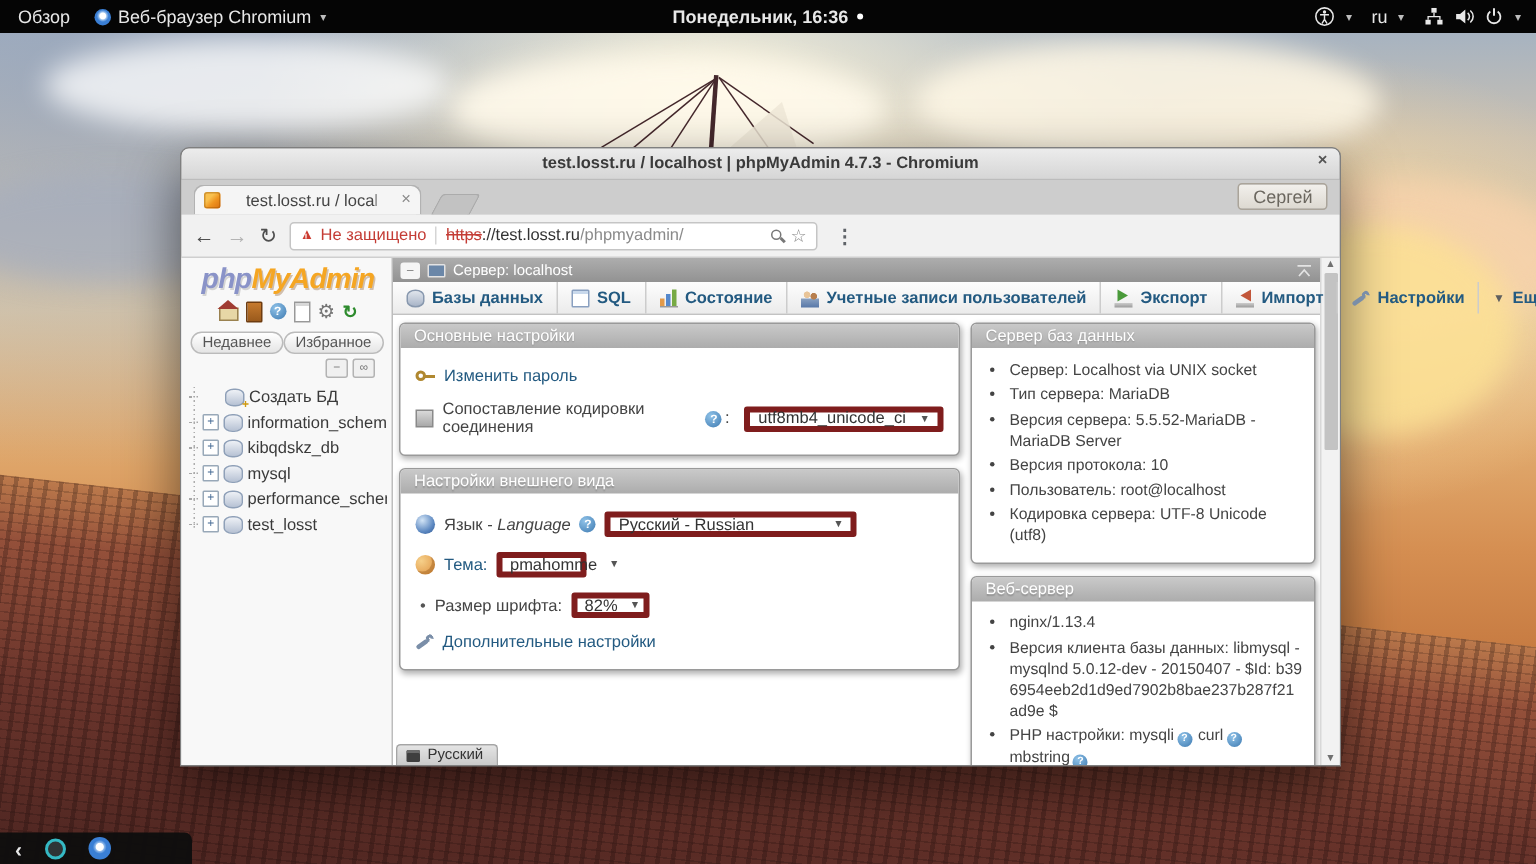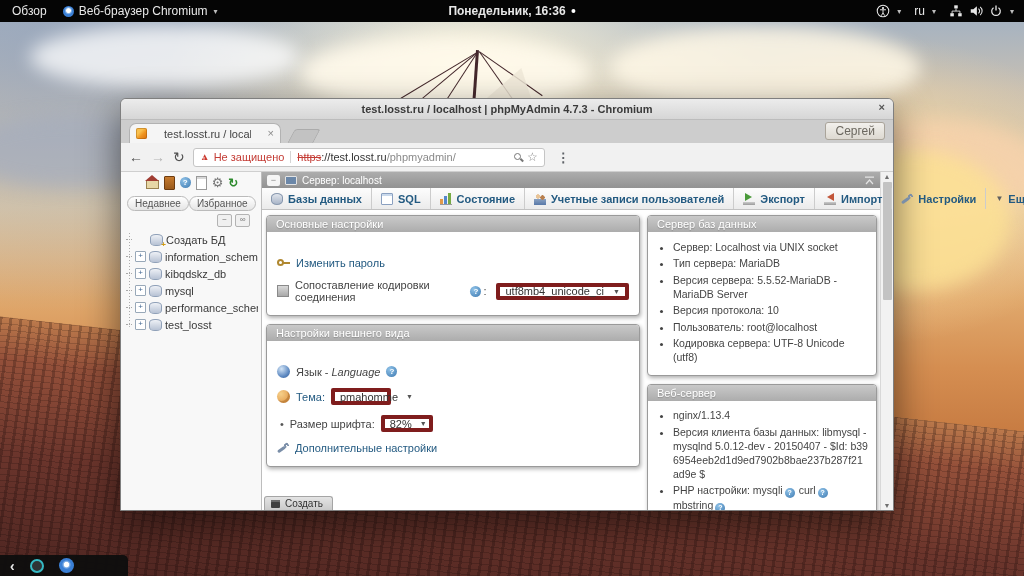--- a/index.html
+++ b/index.html
@@ -184,21 +184,21 @@
     border-radius:50%;border-bottom-color:transparent;transform:rotate(-35deg);box-sizing:border-box}
   .more-caret{color:#5f5f5f;font-size:8px}
 
   .pbody{flex:1;min-height:0;overflow:hidden;display:flex;gap:7px;padding:5px 2px 0 4px;box-sizing:border-box;position:relative}
   .lcol{width:374px;flex:none}
   .rcol{flex:1;min-width:0;margin-right:1px}
   .fs{border:1px solid #9a9a9a;border-radius:4px;background:#fff;box-shadow:1px 2px 4px rgba(0,0,0,.32);
     margin-bottom:8px;overflow:hidden}
   .fs-head{background:linear-gradient(#c9c9c9,#acacac);color:#fff;font-size:11px;padding:2px 9px;
     text-shadow:0 1px 1px rgba(0,0,0,.2)}
-  .fs-body{padding:20px 10px 10px;font-size:11px;color:#444}
+  .fs-body{padding:8px 10px 10px;font-size:11px;color:#444}
   .frow{display:flex;align-items:center;gap:6px;margin:4px 0 10px}
   .frow:last-child{margin-bottom:2px}
   .link{color:#235a81;cursor:pointer}
   .key-ic{width:13px;height:13px;position:relative;flex:none}
   .key-ic::before{content:"";position:absolute;left:0;top:3px;width:7px;height:7px;border:2px solid #b08830;border-radius:50%;box-sizing:border-box}
   .key-ic::after{content:"";position:absolute;left:6px;top:6px;width:7px;height:2px;background:#b08830;box-shadow:4px 2px 0 -1px #b08830}
   .sq-ic{width:12px;height:12px;flex:none;background:linear-gradient(#d9d9d9,#a9a9a9);border:1px solid #8a8a8a;box-sizing:border-box}
   .globe-ic{width:13px;height:13px;flex:none;border-radius:50%;
     background:radial-gradient(circle at 35% 30%,#d2e4f6,#5b87c0 62%,#305892)}
   .palette-ic{width:13px;height:13px;flex:none;border-radius:50%;
@@ -334,20 +334,23 @@
         <span class="url-path" style="margin-left:-4px">/phpmyadmin/</span>
         <span class="zoom-ic"></span>
         <span class="om-star">☆</span>
       </div>
       <span class="menu-dots">⋮</span>
     </div>
 
     <div class="content">
 
       <div class="pnav">
+        <div class="plogo">
+          <span class="lp">php</span><span class="lm">MyAdmin</span>
+        </div>
         <div class="pnav-icons">
           <span class="home-ic"></span>
           <span class="door-ic"></span>
           <span class="help-badge">?</span>
           <span class="doc-ic"></span>
           <span class="gear-g">⚙</span>
           <span class="refresh-g">↻</span>
         </div>
         <div class="pills">
           <span class="pill">Недавнее</span>
@@ -468,20 +471,24 @@
               </div>
             </div>
 
             <div class="fs">
               <div class="fs-head">Настройки внешнего вида</div>
               <div class="fs-body">
                 <div class="frow">
                   <span class="globe-ic"></span>
                   <span><span>Язык -</span> <i>Language</i></span>
                   <span class="help-badge">?</span>
+                  <span class="sel sel-lang">
+                    <span>Русский - Russian</span>
+                    <span class="dd">▼</span>
+                  </span>
                 </div>
                 <div class="frow">
                   <span class="palette-ic"></span>
                   <span class="link">Тема:</span>
                   <span class="sel sel-theme">
                     <span>pmahomme</span>
                     <span class="dd">▼</span>
                   </span>
                 </div>
                 <div class="frow">
@@ -527,21 +534,21 @@
                   </li>
 
                 </ul>
               </div>
             </div>
 
           </div>
 
           <div class="console-btn">
             <span class="console-ic"></span>
-            <span>Создать</span>
+            <span>Русский</span>
           </div>
         </div>
       </div>
 
       <div class="scrollcol">
         <span>▲</span>
         <div class="thumb"></div>
         <div class="sc-space"></div>
         <span>▼</span>
       </div>

